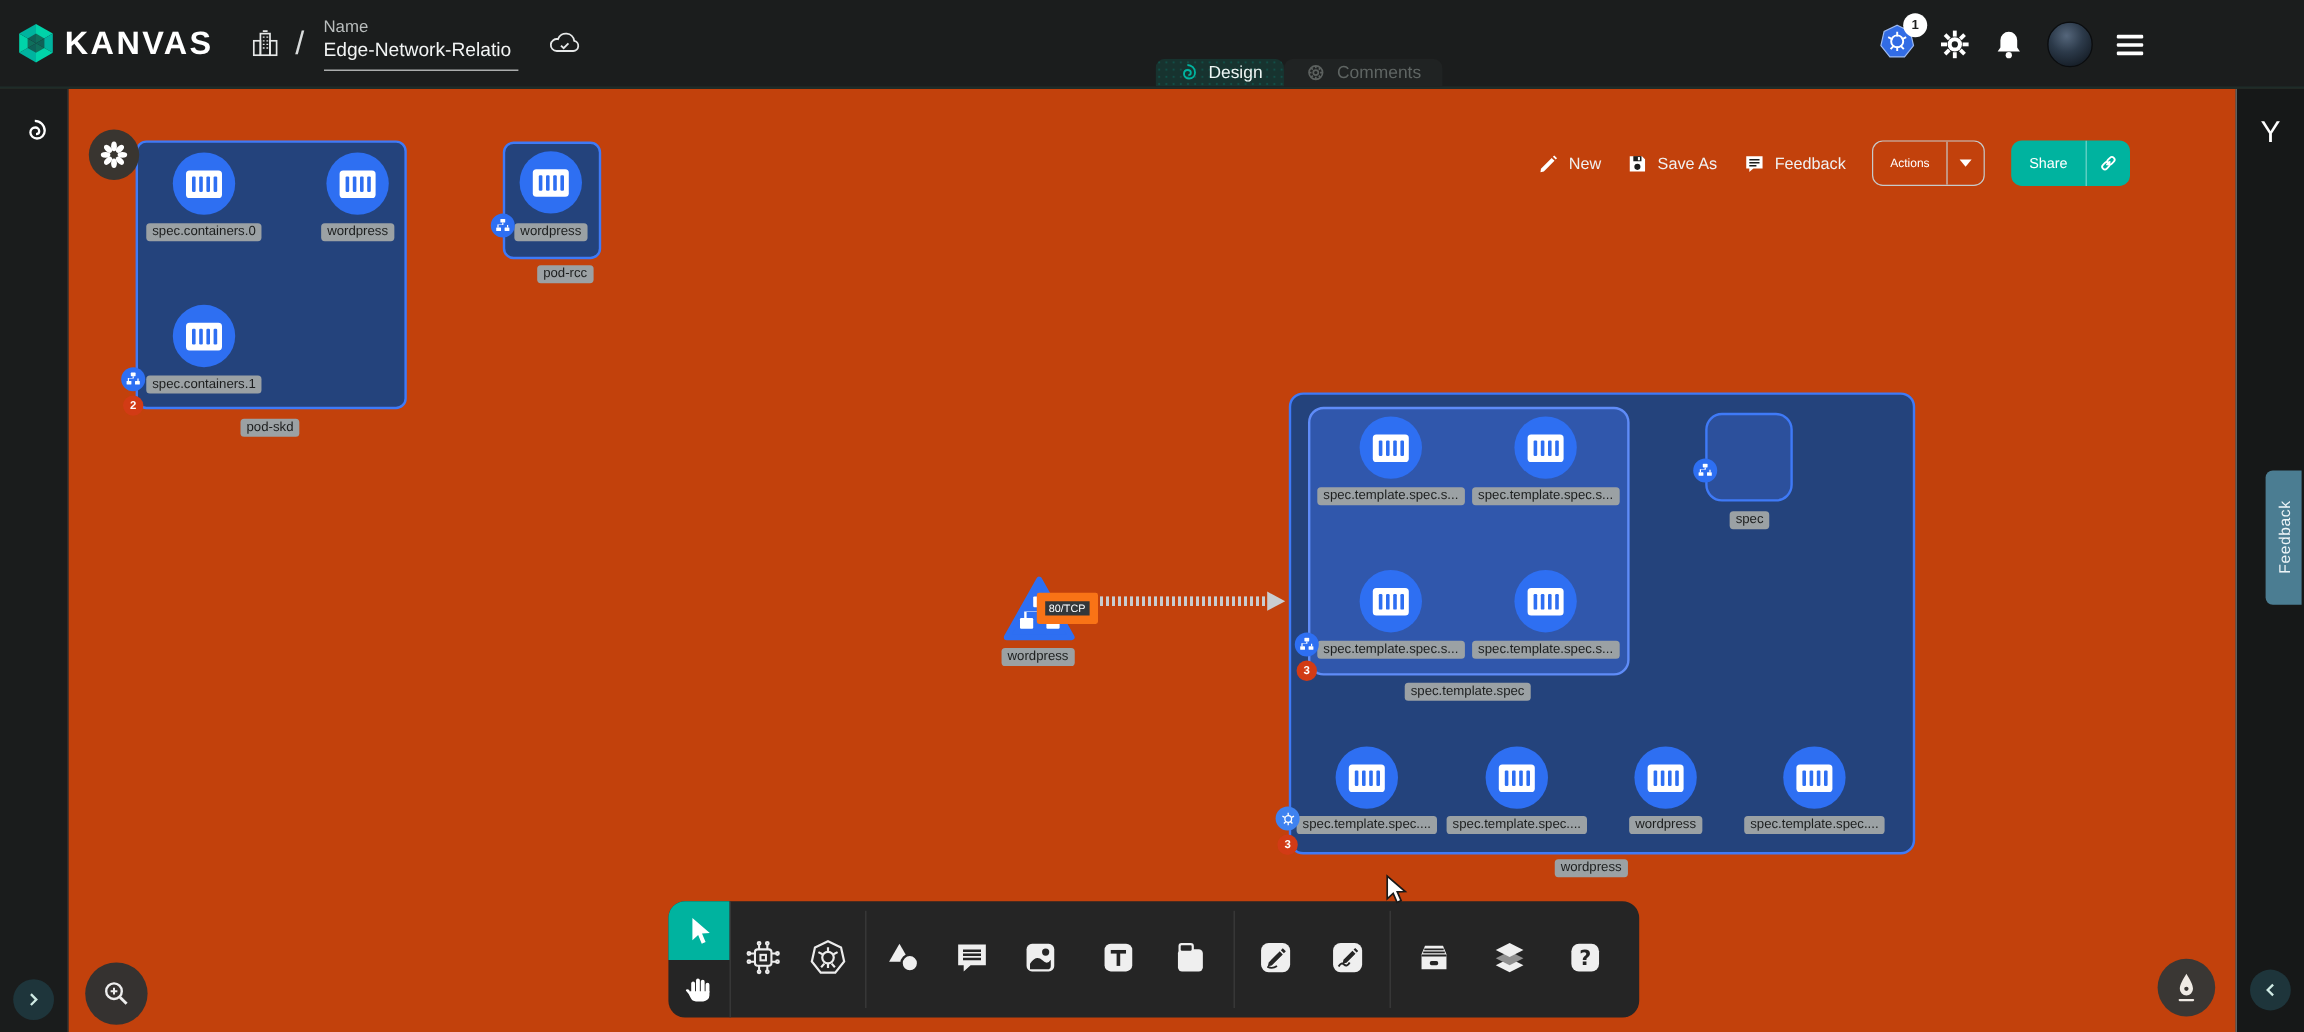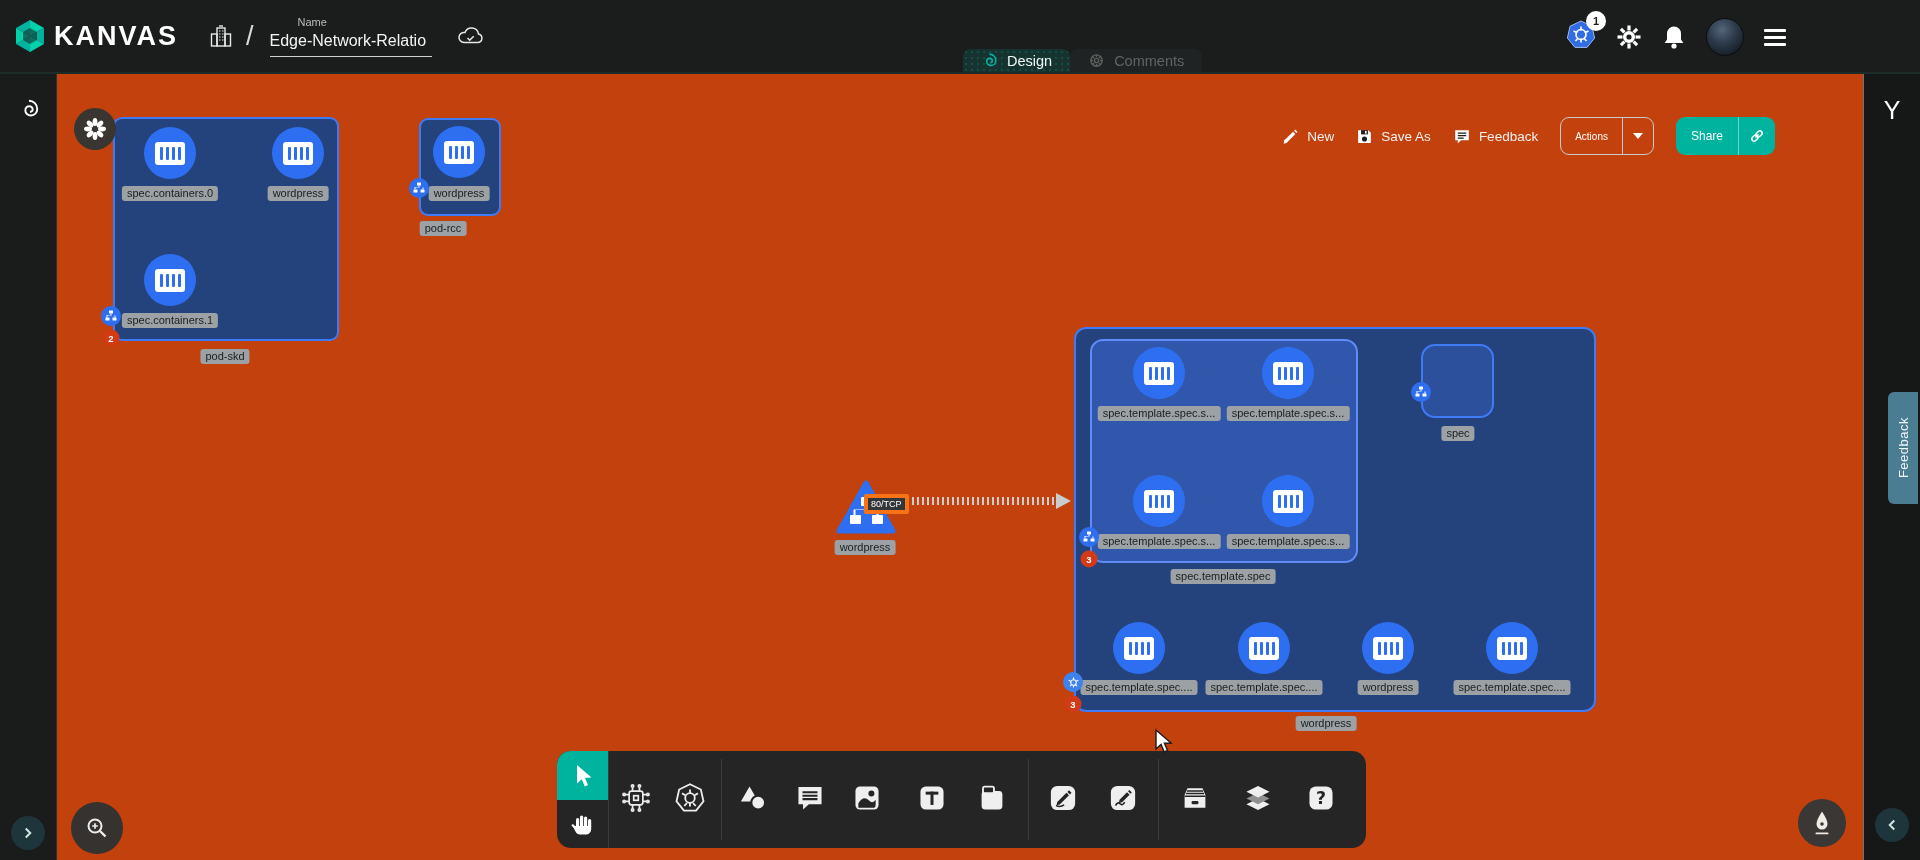--- a/index.html
+++ b/index.html
@@ -9,21 +9,21 @@
 
   
   .header { position:absolute; left:0; top:0; width:1920px; height:74px;
     background:#1b1d1d; border-bottom:2px solid #1e2c29; display:flex; align-items:center; z-index:30; }
   .logo-wrap { display:flex; align-items:center; gap:8px; margin-left:14px; }
   .logo-text { color:#fff; font-size:27px; font-weight:bold; letter-spacing:2px; }
   .hd-ic { display:flex; align-items:center; justify-content:center; }
   .building { margin-left:32px; }
   .slash { margin-left:14px; color:#d9dcdc; font-size:27px; font-weight:300; }
   .name-block { margin-left:16px; display:flex; flex-direction:column; }
-  .name-label { color:#b9bdbd; font-size:11px; margin-bottom:2px;margin-left:28px; }
+  .name-label { color:#b9bdbd; font-size:14px; margin-bottom:2px; }
   .name-input { background:transparent; border:none; border-bottom:1px solid #cfd2d2;
     color:#f2f4f4; font-size:16px; width:162px; padding:2px 0 6px; outline:none;
     font-family:"Liberation Sans", sans-serif;}
   .cloud { margin-left:24px; }
   .hd-right { position:absolute; right:134px; top:0; height:74px; display:flex; align-items:center; gap:20px; }
   .k8s-wrap { position:relative; }
   .k8s-count { position:absolute; right:-10px; top:-9px; width:20px; height:20px; border-radius:50%;
     background:#fff; color:#1d1f1f; font-size:11px; font-weight:bold; display:flex; align-items:center; justify-content:center; }
   .avatar { width:38px; height:38px; border-radius:50%;
     background:radial-gradient(circle at 42% 30%, #55667b 0%, #2c3a4a 42%, #0b1016 100%); border:1px solid #0a0c0e; }
@@ -72,21 +72,21 @@
   .bdg { position:absolute; transform:translate(-50%,-50%); border-radius:50%;
     display:flex; align-items:center; justify-content:center; z-index:9; }
   .bdg-blue { width:20px; height:20px; background:#2e6ff2; }
   .bdg-k8s  { width:20px; height:20px; background:#3e82f0; }
   .bdg-red  { width:17px; height:17px; background:#d23b15; color:#fff; font-size:9.5px; font-weight:bold; }
 
   .edge-line { position:absolute; left:897px; top:497px; width:161px; height:8px;
     background:repeating-linear-gradient(90deg,#c9cdd0 0 2px, transparent 2px 5px); z-index:4; }
   .edge-arrow { position:absolute; left:1056px; top:493px; width:0; height:0; z-index:4;
     border-left:15px solid #c9cdd0; border-top:8px solid transparent; border-bottom:8px solid transparent; }
-  .edge-chip { position:absolute; left:864px; top:494px; background:#33373a; border:4px solid #f97316;
+  .edge-chip { position:absolute; left:864px; top:494px; background:#33373a; border:7px solid #f97316;
     color:#fff; font-size:9px; line-height:12px; padding:0 3px; border-radius:2px; z-index:7; }
 
   
   .action-bar { position:absolute; top:117px; right:145px; display:flex; align-items:center; gap:22px; z-index:25; }
   .ab-item { display:flex; align-items:center; gap:8px; color:#f0f1f1; font-size:13.5px; cursor:pointer; }
   .btn-actions { display:flex; align-items:stretch; border:1px solid #c7cbcb; border-radius:9px;
     height:38px; color:#fff; cursor:pointer; overflow:hidden; }
   .btn-actions .lbl { display:flex; align-items:center; padding:0 14px; font-size:10px; }
   .btn-actions .arrow-seg { display:flex; align-items:center; padding:0 10px; border-left:1px solid #c7cbcb; }
   .caret { width:0; height:0; border-left:5.5px solid transparent; border-right:5.5px solid transparent; border-top:6px solid #fff; }
@@ -295,21 +295,21 @@
   <div class="grp grp-dark" style="left:419px;top:118px;width:82px;height:98px;"></div>
   <div class="node" style="left:433px;top:126px;">
       <span class="cicon">
         <i></i>
         <i></i>
         <i></i>
         <i></i>
       </span>
     </div>
   <div class="chip" style="left:459px;top:186px;">wordpress</div>
-  <div class="chip" style="left:443px;top:221px;">pod-rcc</div>
+  <div class="chip" style="left:471px;top:221px;">pod-rcc</div>
   <div class="bdg bdg-blue" style="left:419px;top:188px;">
     <svg width="12" height="12" viewBox="0 0 12 12" fill="#fff">
         <rect x="4" y="0.5" width="4" height="3" rx=".5"></rect>
         <rect x="0.5" y="7.5" width="4" height="3" rx=".5"></rect>
         <rect x="7.5" y="7.5" width="4" height="3" rx=".5"></rect>
         <path d="M5.5 3.5h1v2h-4v2h-1v-2.5h4zM9.5 5.5h1v2h-1z"></path>
       </svg>
   </div>
 
   <svg style="position:absolute;left:836px;top:479px;z-index:6;" width="60" height="56" viewBox="0 0 60 56">

